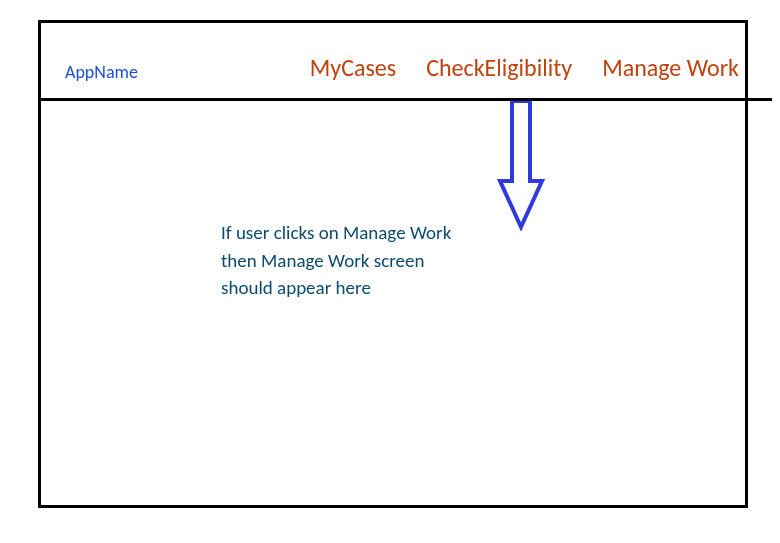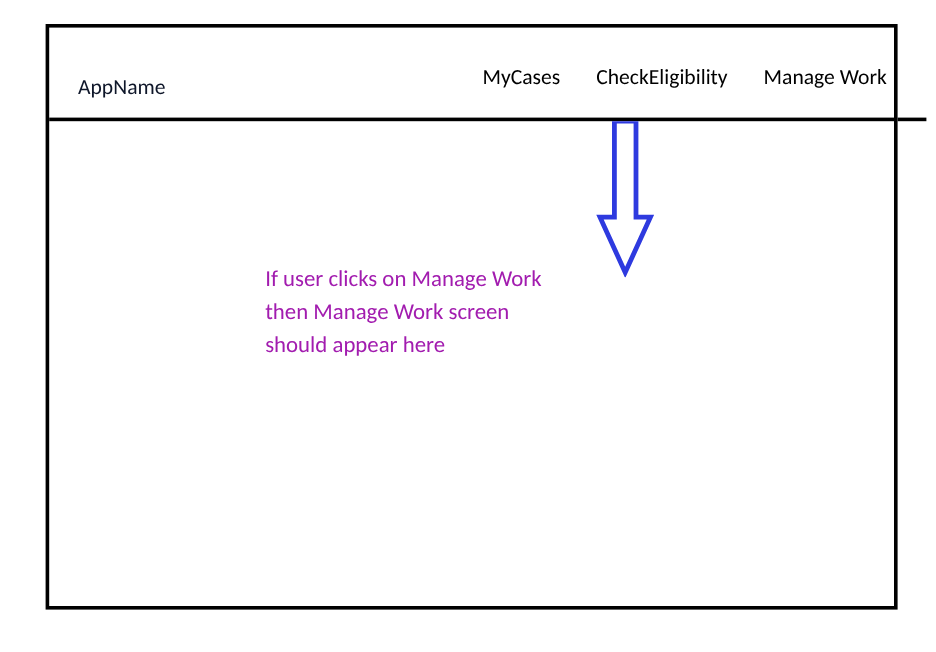--- a/index.html
+++ b/index.html
@@ -26,53 +26,53 @@
       position: relative;
       width: 100%;
       height: 78px;
       border-bottom: 3px solid #000000;
     }
     .app-name {
       position: absolute;
       left: 24px;
       top: 38px;
       font-size: 18px;
-      color: #0f172a;
+      color: #1d4ed8;
     }
     .nav-items {
       position: absolute;
       right: 6px;
       top: 30px;
       display: flex;
       gap: 30px;
       align-items: baseline;
     }
     .nav-item {
-      font-size: 18px;
-      color: #000000;
+      font-size: 24px;
+      color: #c2410c;
       cursor: pointer;
       white-space: nowrap;
     }
     .content-area {
       position: relative;
       width: 100%;
       height: calc(100% - 78px);
     }
     .arrow-wrap {
       position: absolute;
       left: 455px;
       top: 0px;
     }
     .description-text {
       position: absolute;
       left: 180px;
       top: 118px;
       width: 245px;
       font-size: 19px;
-      color: #a21caf;
+      color: #0c4a6e;
       line-height: 1.45;
     }
     .underline-extension {
       position: absolute;
       left: 748px;
       top: 98px;
       width: 24px;
       height: 3px;
       background: #000000;
     }

